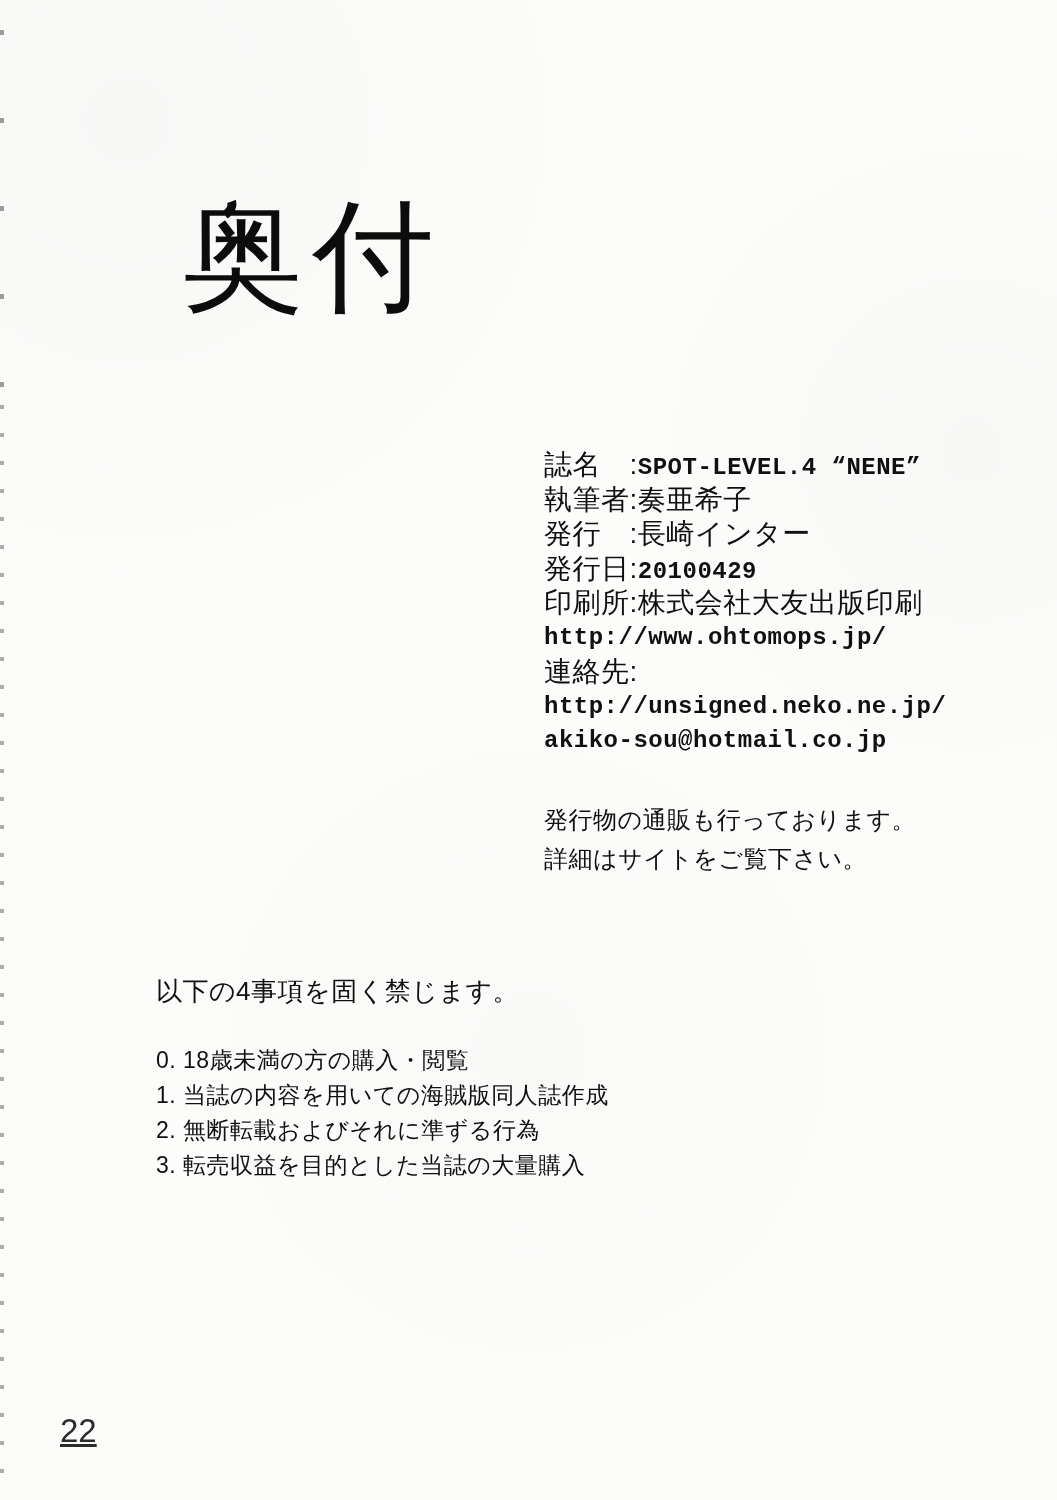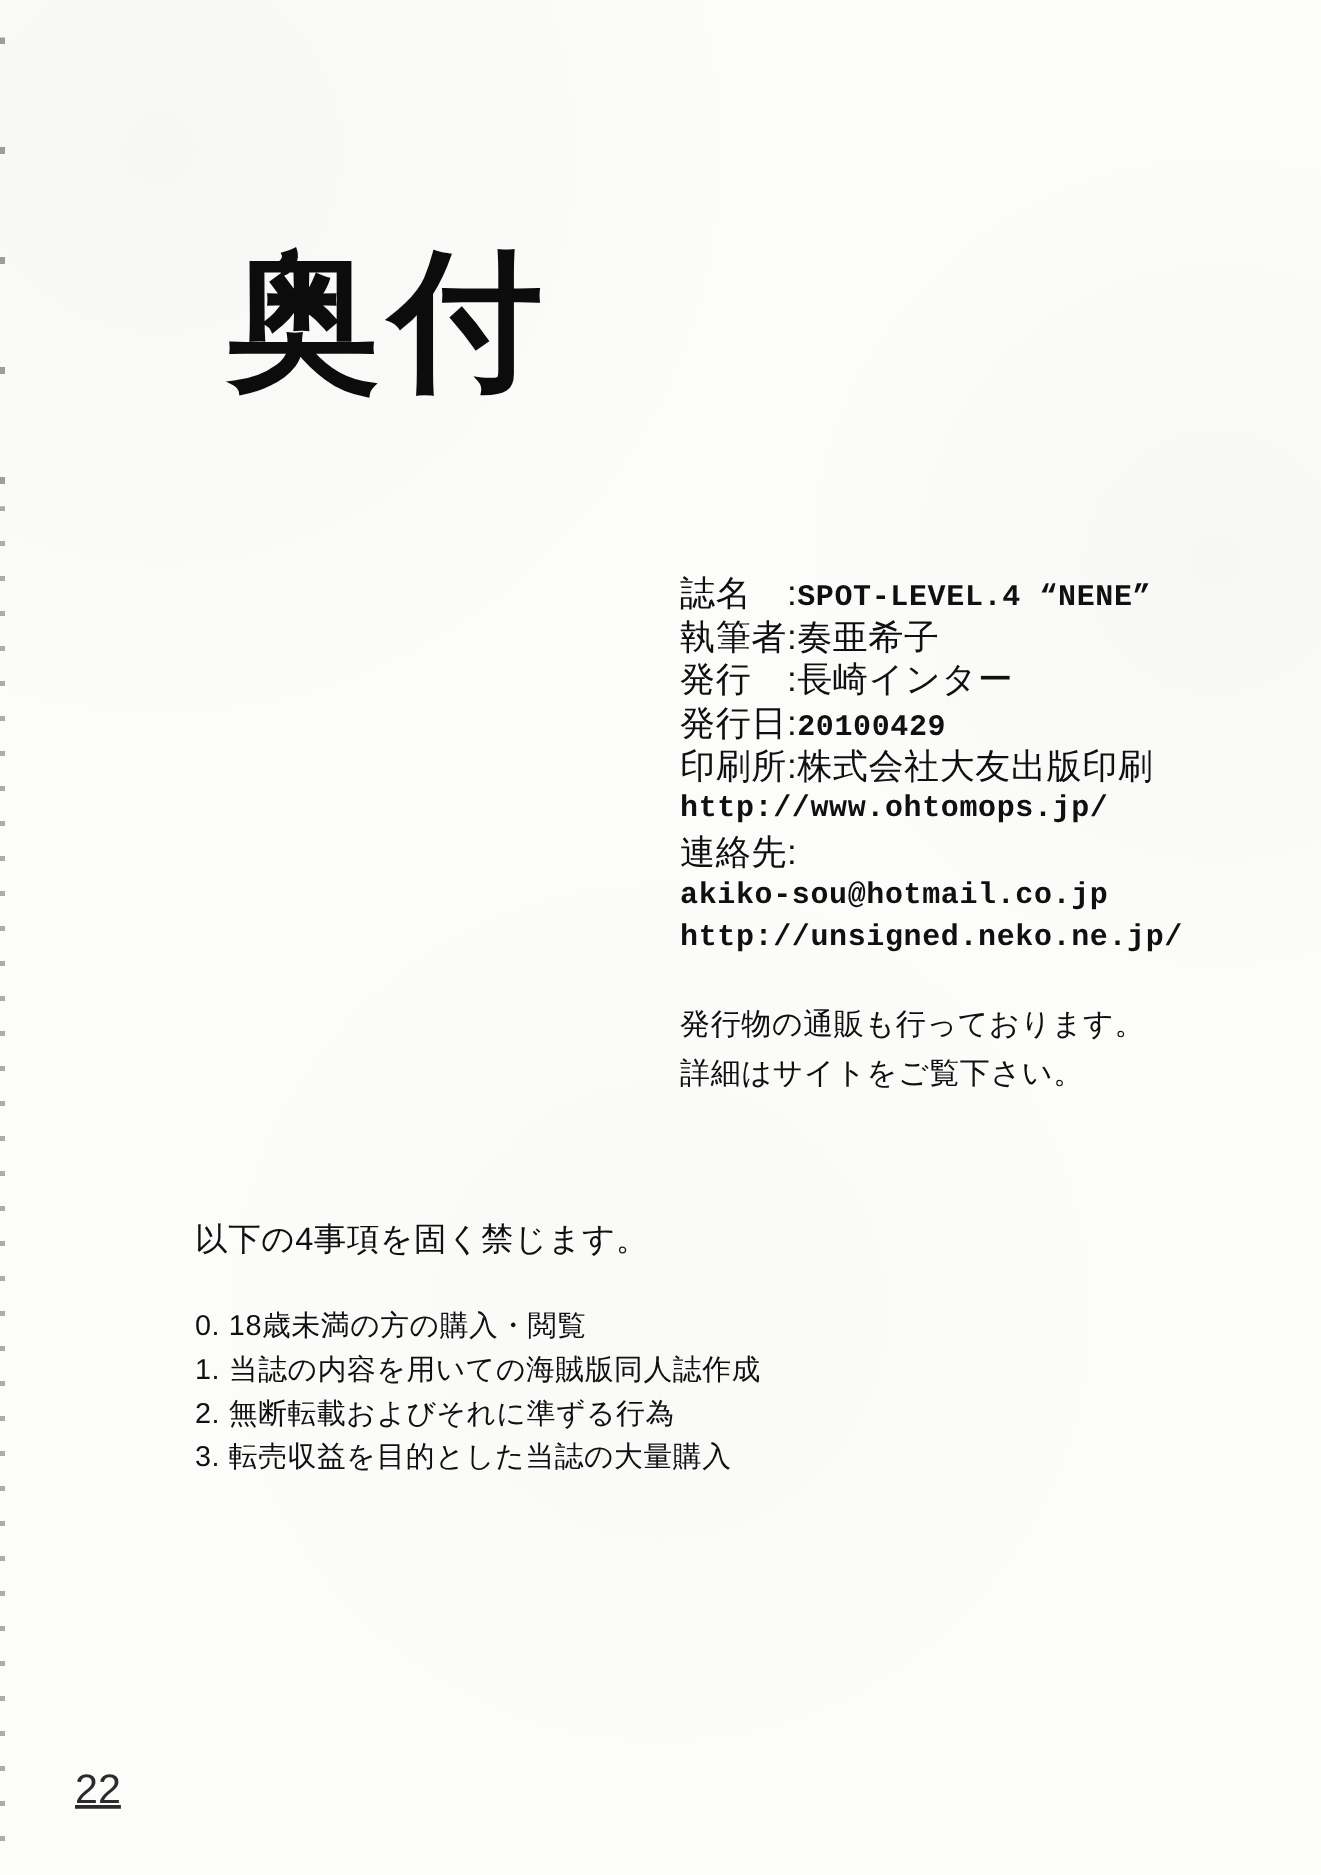--- a/index.html
+++ b/index.html
@@ -46,32 +46,32 @@
     opacity: 0.5;
   }
 
   .title {
     position: absolute;
     left: 182px;
     top: 186px;
     margin: 0;
     font-size: 122px;
     line-height: 1.16;
-    font-weight: 700;
+    font-weight: 400;
     letter-spacing: 8px;
     color: #0c0c0c;
     font-family: "Liberation Sans", sans-serif;
   }
 
   .colophon {
     position: absolute;
     left: 544px;
     top: 450px;
     font-size: 28px;
-    line-height: 49px;
+    line-height: 30px;
     letter-spacing: 0.5px;
     white-space: nowrap;
     color: #101010;
   }
   .colophon .line { height: 34.5px; }
 
   .latin {
     font-family: "Liberation Mono", "DejaVu Sans Mono", monospace;
     font-size: 24px;
     letter-spacing: 0.5px;
@@ -131,22 +131,22 @@
   <h1 class="title">奥付</h1>
 
   <section class="colophon">
     <div class="line"><span>誌名　:</span><span class="latin">SPOT-LEVEL.4 “NENE”</span></div>
     <div class="line"><span>執筆者:</span><span>奏亜希子</span></div>
     <div class="line"><span>発行　:</span><span>長崎インター</span></div>
     <div class="line"><span>発行日:</span><span class="latin">20100429</span></div>
     <div class="line"><span>印刷所:</span><span>株式会社大友出版印刷</span></div>
     <div class="line latin">http://www.ohtomops.jp/</div>
     <div class="line">連絡先:</div>
+    <div class="line latin">http://unsigned.neko.ne.jp/</div>
     <div class="line latin">akiko-sou@hotmail.co.jp</div>
-    <div class="line latin">http://unsigned.neko.ne.jp/</div>
   </section>
 
   <section class="notes">
     <div>発行物の通販も行っております。</div>
     <div>詳細はサイトをご覧下さい。</div>
   </section>
 
   <div class="prohibition-heading">以下の4事項を固く禁じます。</div>
 
   <section class="prohibition-list">

